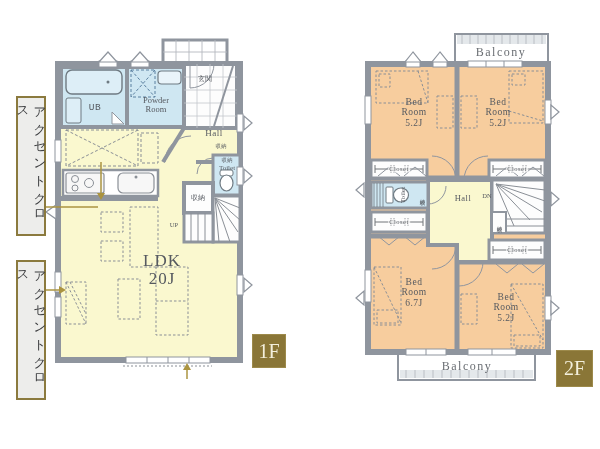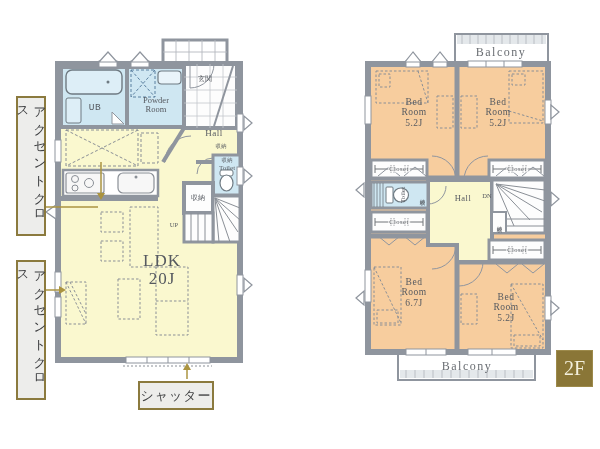--- a/index.html
+++ b/index.html
@@ -294,19 +294,19 @@
       <div>Room</div>
       <div>6.7J</div>
     </div>
 <div class="lbl room-lbl" style="left:506px;top:307px;">
       <div>Bed</div>
       <div>Room</div>
       <div>5.2J</div>
     </div>
 <div class="lbl balcony-lbl" style="left:467px;top:366px;">Balcony</div>
 
+<div class="badge" style="left:252px;top:334px;width:34px;height:34px;">1F</div>
 <div class="badge" style="left:556px;top:350px;width:37px;height:37px;">2F</div>
 
 <div class="note vert" style="left:16px;top:96px;width:26px;height:136px;">アクセントクロス</div>
 <div class="note vert" style="left:16px;top:260px;width:26px;height:136px;">アクセントクロス</div>
-<div class="note horz" style="left:138px;top:381px;width:72px;height:25px;">シャッター</div>
 
 </div>
 
 </body></html>

